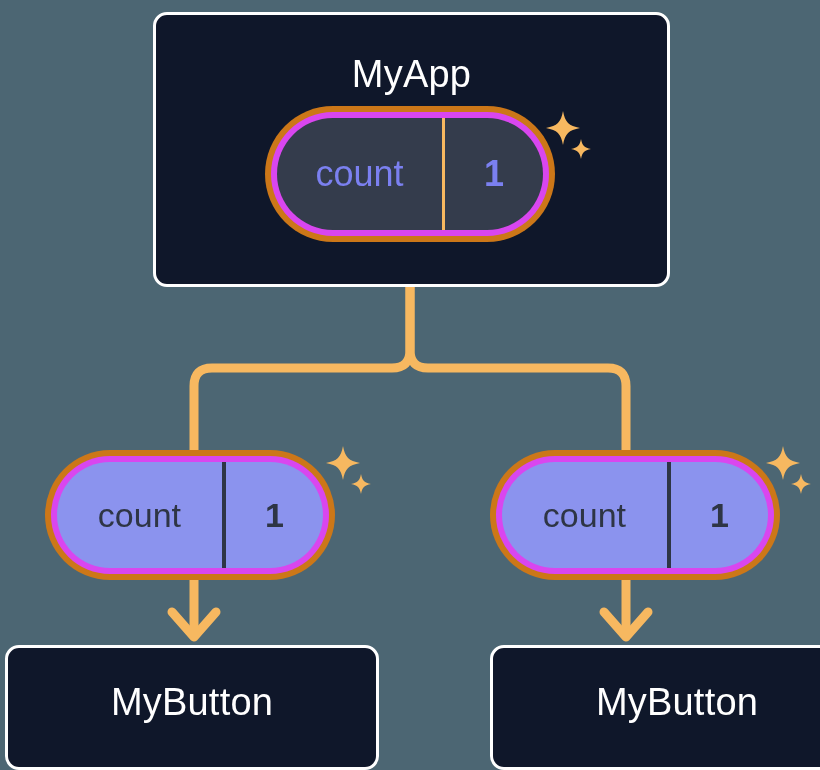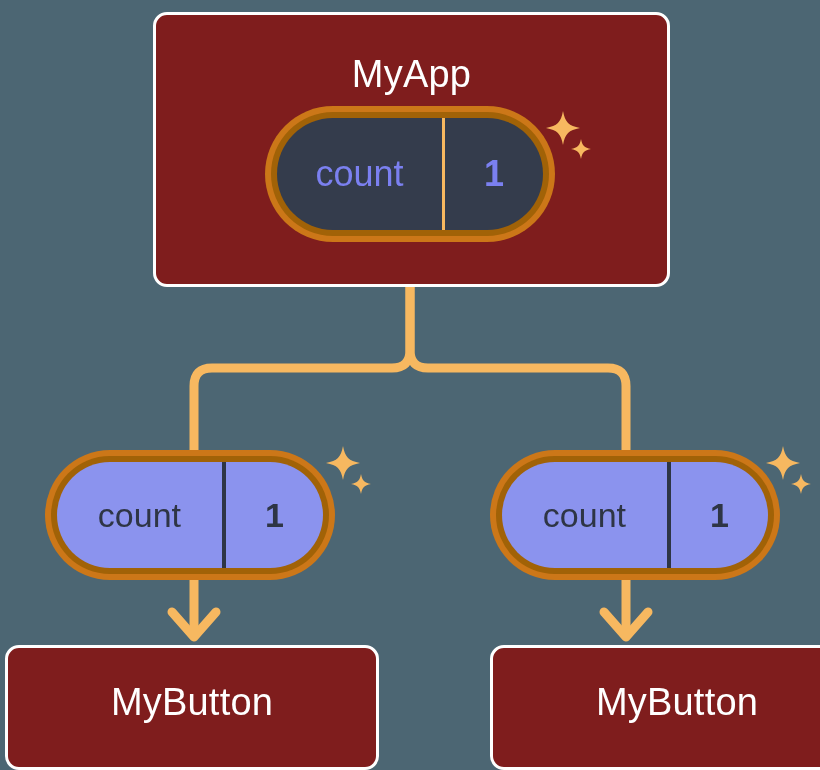--- a/index.html
+++ b/index.html
@@ -23,21 +23,21 @@
     left: 0;
     top: 0;
     width: 820px;
     height: 770px;
     pointer-events: none;
   }
 
   
   .comp-box {
     position: absolute;
-    background: #7f1d1d;
+    background: #0f172a;
     border: 3px solid #ffffff;
     border-radius: 14px;
     box-sizing: border-box;
   }
   .comp-title {
     position: absolute;
     left: 0;
     right: 0;
     text-align: center;
     color: #ffffff;
@@ -78,21 +78,21 @@
     align-items: stretch;
   }
   
   .pill-outer {
     background: #cc7718;
     padding: 6px;
   }
   
   .pill-inner {
     flex: 1 1 auto;
-    background: #a16207;
+    background: #d946ef;
     border-radius: 999px;
     padding: 6px;
     display: flex;
     align-items: stretch;
     box-sizing: border-box;
     justify-content: center;
   }
   .pill-core {
     flex: 1 1 auto;
     border-radius: 999px;

